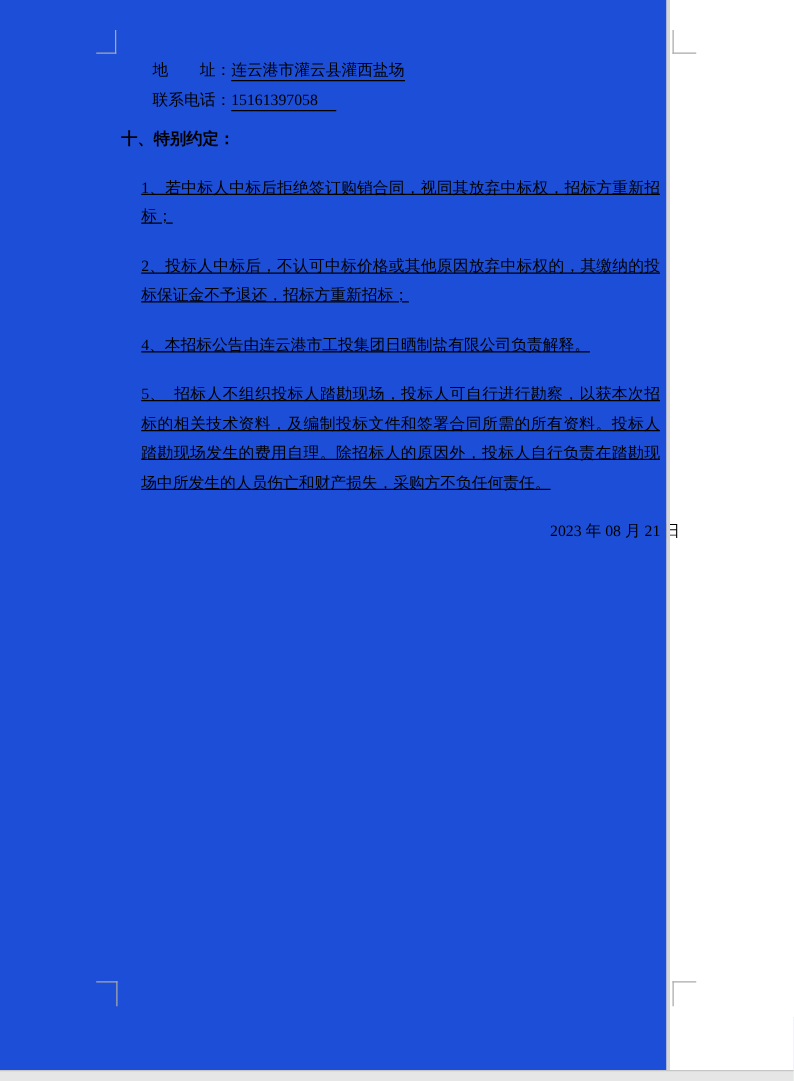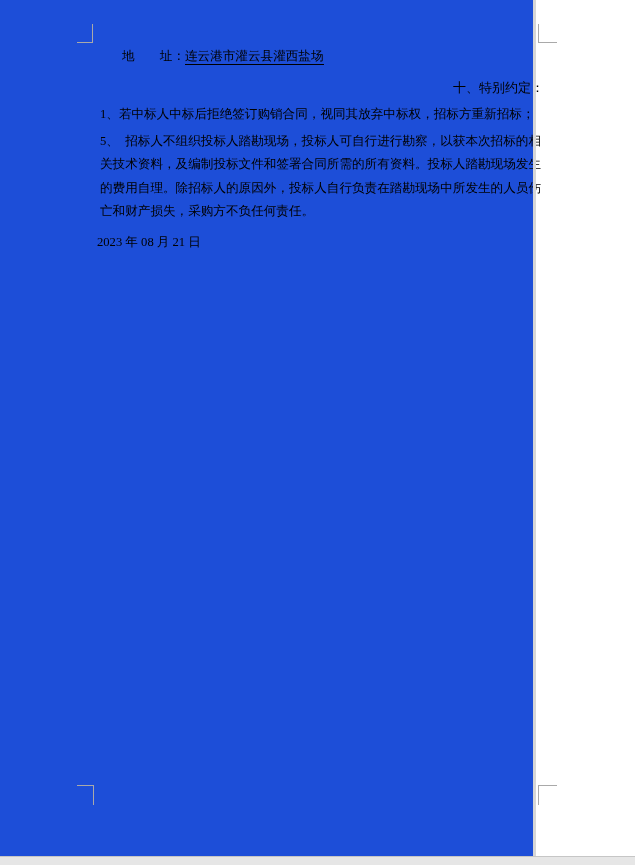--- a/index.html
+++ b/index.html
@@ -37,37 +37,37 @@
     font-size: 12.6px;
     line-height: 23.5px;
   }
   .contact-block { padding-left: 25px; }
   .cline { margin: 0; white-space: nowrap; }
   .u { border-bottom: 1px solid #000; padding-bottom: 1px; }
   .u-pad { padding-right: 15px; }
 
   .heading {
     margin: 7px 0 4px 0;
-    font-weight: normal;
+    font-weight: bold;
     font-size: 13px;
-    text-align: right;
   }
   .clause {
-    margin: 3px;
+    margin: 16px;
     text-align: justify;
     text-justify: inter-ideograph;
+    text-decoration: underline;
   }
   .sig-company {
     margin: 35px 0 0 0;
     text-align: center;
     font-family: "Liberation Sans", "DejaVu Sans", sans-serif;
   }
   .sig-date {
     margin: 7px 0 0 0;
-    text-align: left;
+    text-align: right;
   }
 
   
   .edge-right {
     position: absolute; right: 0; top: 0;
     width: 3px; height: 865px;
     background: #d6d6d6;
   }
   .edge-bottom {
     position: absolute; left: 0; top: 856px;
@@ -84,25 +84,28 @@
 
   <div class="crop crop-tl"></div>
   <div class="crop crop-tr"></div>
   <div class="crop crop-bl"></div>
   <div class="crop crop-br"></div>
 
   <div class="content">
 
     <div class="contact-block">
       <p class="cline"><span>地　　址：</span><span class="u">连云港市灌云县灌西盐场</span></p>
+      <p class="cline"><span>联系电话：</span><span class="u u-pad">15161397058</span></p>
     </div>
 
     <p class="heading">十、特别约定：</p>
 
     <p class="clause">1、若中标人中标后拒绝签订购销合同，视同其放弃中标权，招标方重新招标；</p>
+    <p class="clause">2、投标人中标后，不认可中标价格或其他原因放弃中标权的，其缴纳的投标保证金不予退还，招标方重新招标；</p>
+    <p class="clause">4、本招标公告由连云港市工投集团日晒制盐有限公司负责解释。</p>
     <p class="clause">5、 招标人不组织投标人踏勘现场，投标人可自行进行勘察，以获本次招标的相关技术资料，及编制投标文件和签署合同所需的所有资料。投标人踏勘现场发生的费用自理。除招标人的原因外，投标人自行负责在踏勘现场中所发生的人员伤亡和财产损失，采购方不负任何责任。</p>
 
     <p class="sig-date">2023 年 08 月 21 日</p>
 
   </div>
 
   <div class="edge-right"></div>
   <div class="edge-bottom"></div>
 
 </div>

